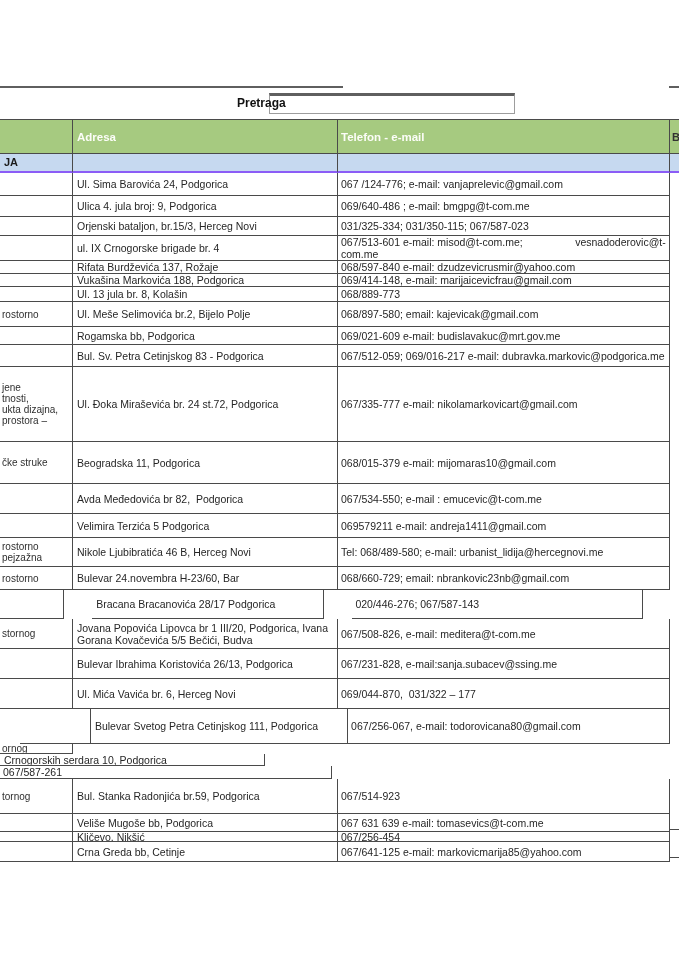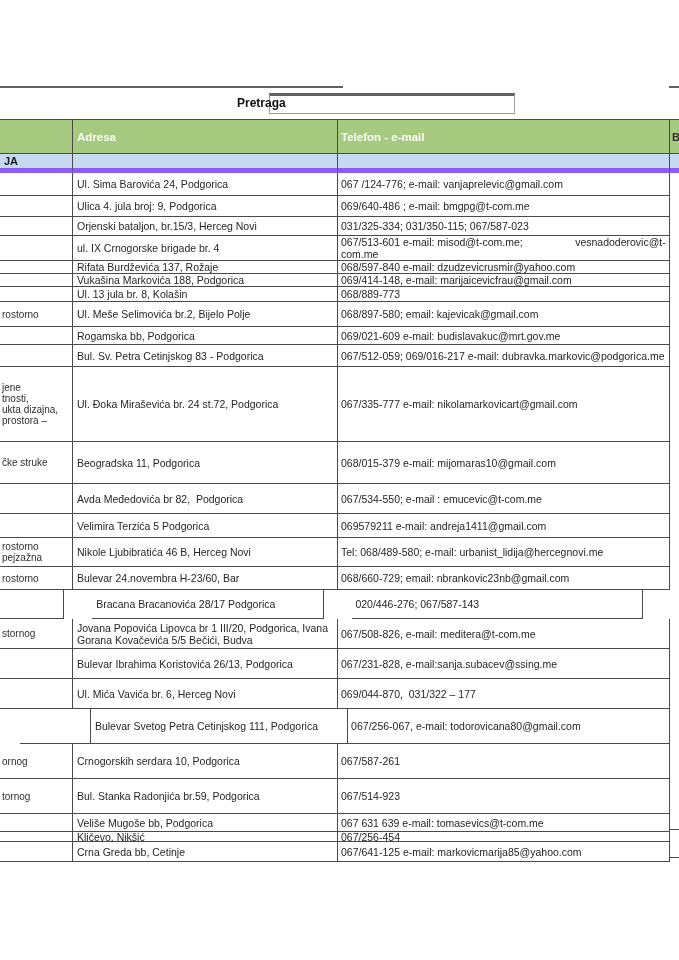--- a/index.html
+++ b/index.html
@@ -28,21 +28,21 @@
   .c-tel    { width:332px; font-size:10.5px; line-height:12px; padding:1px 2px 1px 3px; white-space:pre-wrap; overflow-wrap:break-word; }
   .c-strip  { width:9px; border:none; }
 
   .hdr-row .cell { background:#a6ca80; border-top:1px solid #4a4a4a; }
   .hdr-row { height:35px; }
   .hdr-row .c-strip { background:#a6ca80; border-top:1px solid #4a4a4a; border-bottom:1px solid #4a4a4a; }
   .hdr-label { color:#fcfdf8; font-weight:bold; font-size:11.5px; }
   .hdr-frag  { color:#333; font-weight:bold; font-size:11px; padding-left:2px; }
 
   .sec-row { height:19px; }
-  .sec-row .cell, .sec-row .c-strip { background:#c6d9f0; border-bottom:5px solid #8b5cf6; }
+  .sec-row .cell, .sec-row .c-strip { background:#c6d9f0; border-bottom:2px solid #8b5cf6; }
   .sec-label { font-weight:bold; font-size:11px; color:#1c1c1c; padding-left:2px; }
 
   
   .strip-line-1 { position:absolute; top:829px; left:670px; width:9px; height:1px; background:#4a4a4a; }
   .strip-line-2 { position:absolute; top:857px; left:670px; width:9px; height:1px; background:#4a4a4a; }
 </style>
 </head>
 <body>
 
 <div class="stage">
@@ -200,21 +200,21 @@
           <div class="cell c-adr">Ul. Mića Vavića br. 6, Herceg Novi</div>
           <div class="cell c-tel">069/044-870,  031/322 – 177</div>
           <div class="cell c-strip"></div>
         </div>
         <div class="trow" style="height: 35px; padding-left: 20px;">
           <div class="cell c-left"></div>
           <div class="cell c-adr">Bulevar Svetog Petra Cetinjskog 111, Podgorica</div>
           <div class="cell c-tel">067/256-067, e-mail: todorovicana80@gmail.com</div>
           <div class="cell c-strip"></div>
         </div>
-        <div class="trow" style="height: 35px;">
+        <div class="trow" style="height: 35px; flex-direction: column;">
           <div class="cell c-left">ornog</div>
           <div class="cell c-adr">Crnogorskih serdara 10, Podgorica</div>
           <div class="cell c-tel">067/587-261</div>
           <div class="cell c-strip"></div>
         </div>
         <div class="trow" style="height: 35px;">
           <div class="cell c-left">tornog</div>
           <div class="cell c-adr">Bul. Stanka Radonjića br.59, Podgorica</div>
           <div class="cell c-tel">067/514-923</div>
           <div class="cell c-strip"></div>

